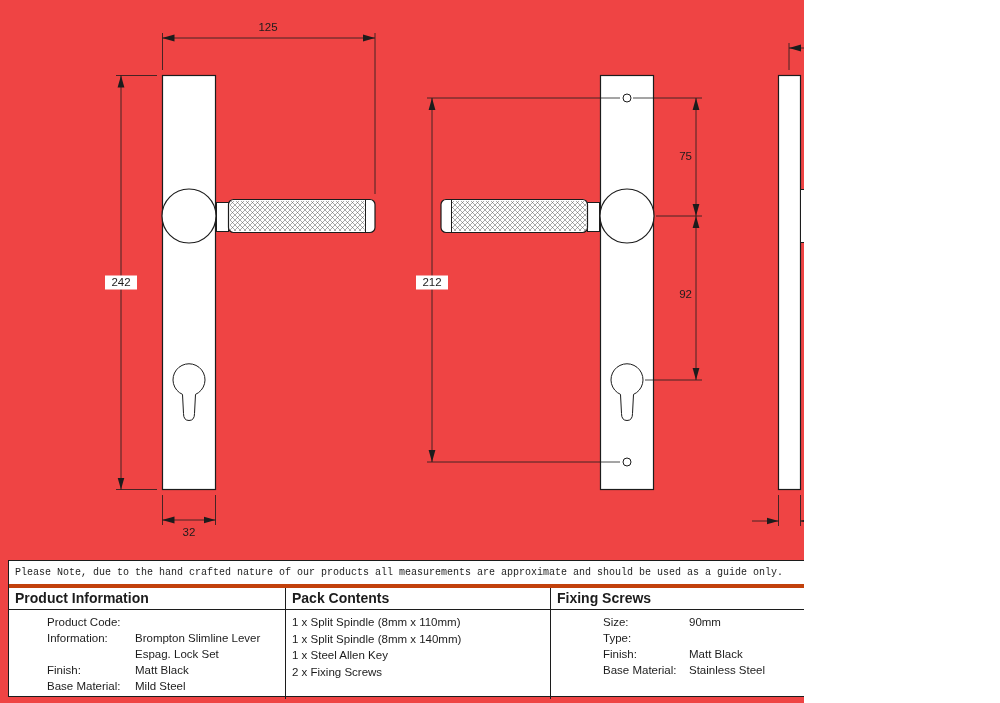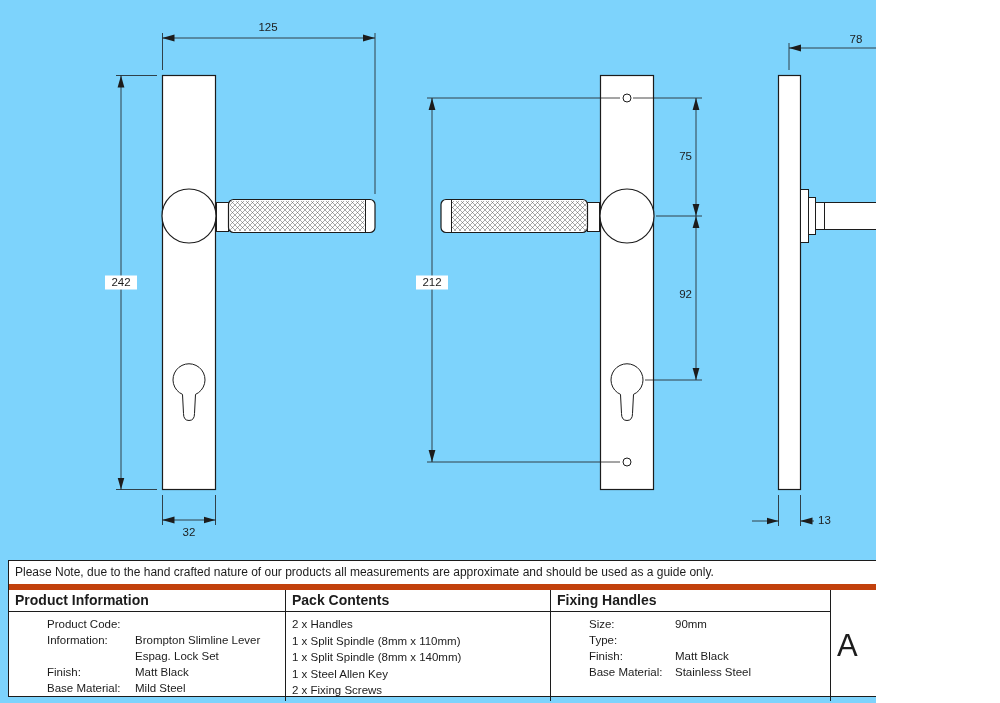--- a/index.html
+++ b/index.html
@@ -1,44 +1,44 @@
 <!DOCTYPE html>
 <html><head>
 <meta charset="utf-8">
 <style>
   html,body { margin:0; padding:0; background:#fff; }
   .sheet {
-    position:relative; width:876px; height:703px; background:#7dd3fc;
+    position:relative; width:804px; height:703px; background:#ef4444;
     font-family:"Liberation Sans", sans-serif; color:#1c1c1c; overflow:hidden;
   }
   svg.drawing { position:absolute; top:0; left:0; display:block; }
 
   
   .geo   { fill:#fff; stroke:#1c1c1c; stroke-width:1.2; }
   .geo2  { fill:#fff; stroke:#1c1c1c; stroke-width:1; }
   .gline { stroke:#1c1c1c; stroke-width:1; }
   .knurlfill { fill:url(#knurl); stroke:none; }
   .dim line { stroke:#1c1c1c; stroke-width:0.8; }
   .dim text { fill:#1c1c1c; font-size:11.5px; }
   .whitebg { fill:#fff; stroke:none; }
 
   
   .panel { position:absolute; left:8px; top:560px; width:982px; height:135px;
            border:1px solid #1c1c1c; background:#fff; }
-  .note  { height:23px; line-height:23px; border-bottom:6px solid #c2410c;
-           padding-left:6px; font-size:12px; white-space:nowrap; }
+  .note  { height:23px; line-height:23px; border-bottom:4px solid #c2410c;
+           padding-left:6px; font-size:10px; white-space:nowrap;font-family:Liberation Mono, monospace; }
   .cols  { display:flex; height:111px; }
   .col   { box-sizing:border-box; border-right:1px solid #1c1c1c; overflow:hidden; }
   .col1 { width:277px; } .col2 { width:265px; } .col3 { width:280px; }
   .col4 { flex:1; border-right:none; }
   .hdr  { height:21px; line-height:21px; border-bottom:1px solid #1c1c1c;
           padding-left:6px; font-weight:bold; font-size:14px; }
   .cbody { padding:4px 6px 0 6px; font-size:11.5px; }
   .kv   { display:grid; grid-template-columns:88px 1fr; line-height:16px;padding-left:32px; }
-  .col3 .kv { grid-template-columns:86px 1fr; }
+  .col3 .kv { grid-template-columns:86px 1fr;margin-left:14px; }
   .li   { line-height:16.5px; }
   .logo { display:flex; align-items:center; height:100%; padding-left:6px; }
   .logo-a { font-size:31px; line-height:1; }
   .logo-div { width:1px; height:26px; background:#1c1c1c; margin:0 9px 0 9px; }
   .logo-name { font-size:16px; letter-spacing:2.2px; white-space:nowrap; }
 </style>
 </head>
 <body>
 
 <div class="sheet">
@@ -165,30 +165,29 @@
           <div class="kv">
             <span>Base Material:</span>
             <span>Mild Steel</span>
           </div>
         </div>
       </div>
 
       <div class="col col2">
         <div class="hdr">Pack Contents</div>
         <div class="cbody">
-          <div class="li">2 x Handles</div>
           <div class="li">1 x Split Spindle (8mm x 110mm)</div>
           <div class="li">1 x Split Spindle (8mm x 140mm)</div>
           <div class="li">1 x Steel Allen Key</div>
           <div class="li">2 x Fixing Screws</div>
         </div>
       </div>
 
       <div class="col col3">
-        <div class="hdr">Fixing Handles</div>
+        <div class="hdr">Fixing Screws</div>
         <div class="cbody">
           <div class="kv">
             <span>Size:</span>
             <span>90mm</span>
           </div>
           <div class="kv">
             <span>Type:</span>
           </div>
           <div class="kv">
             <span>Finish:</span>

